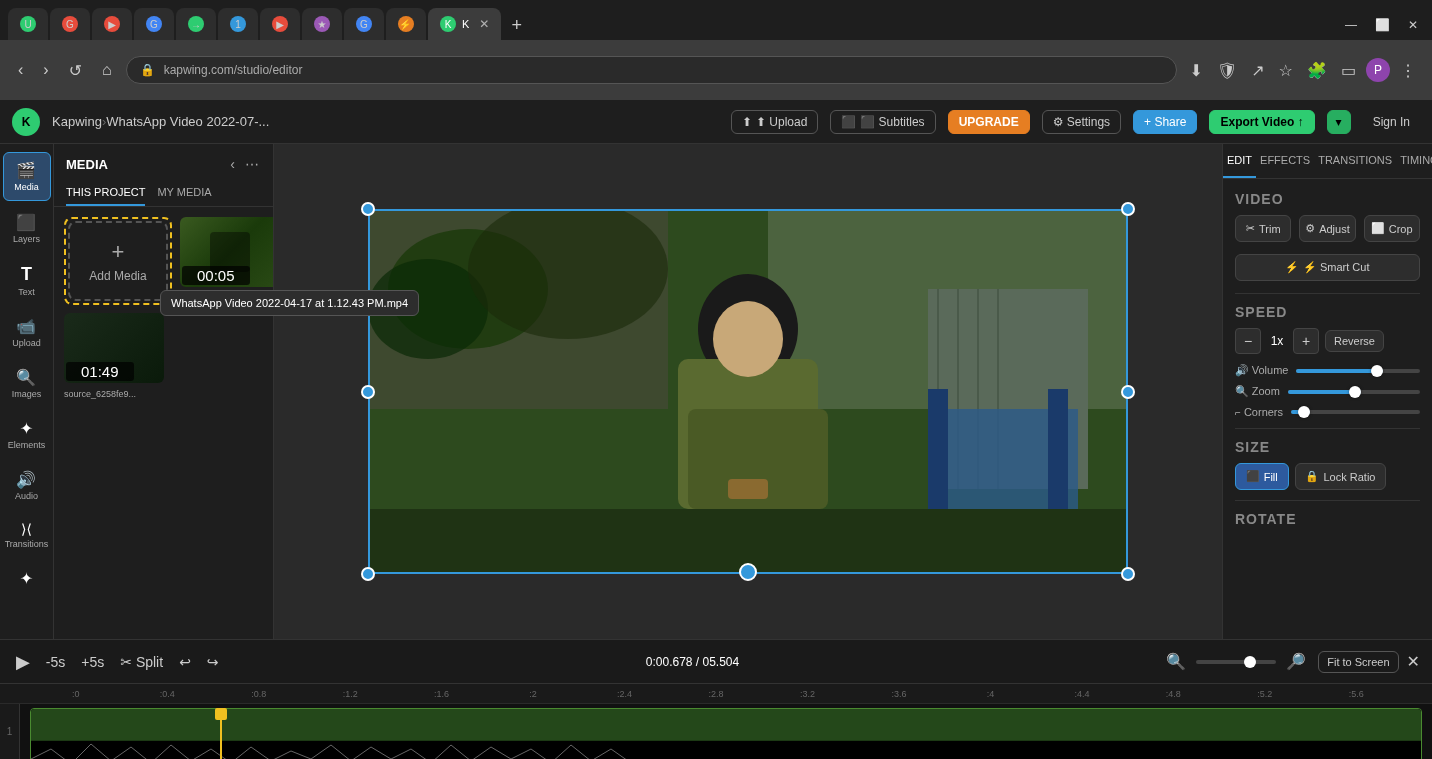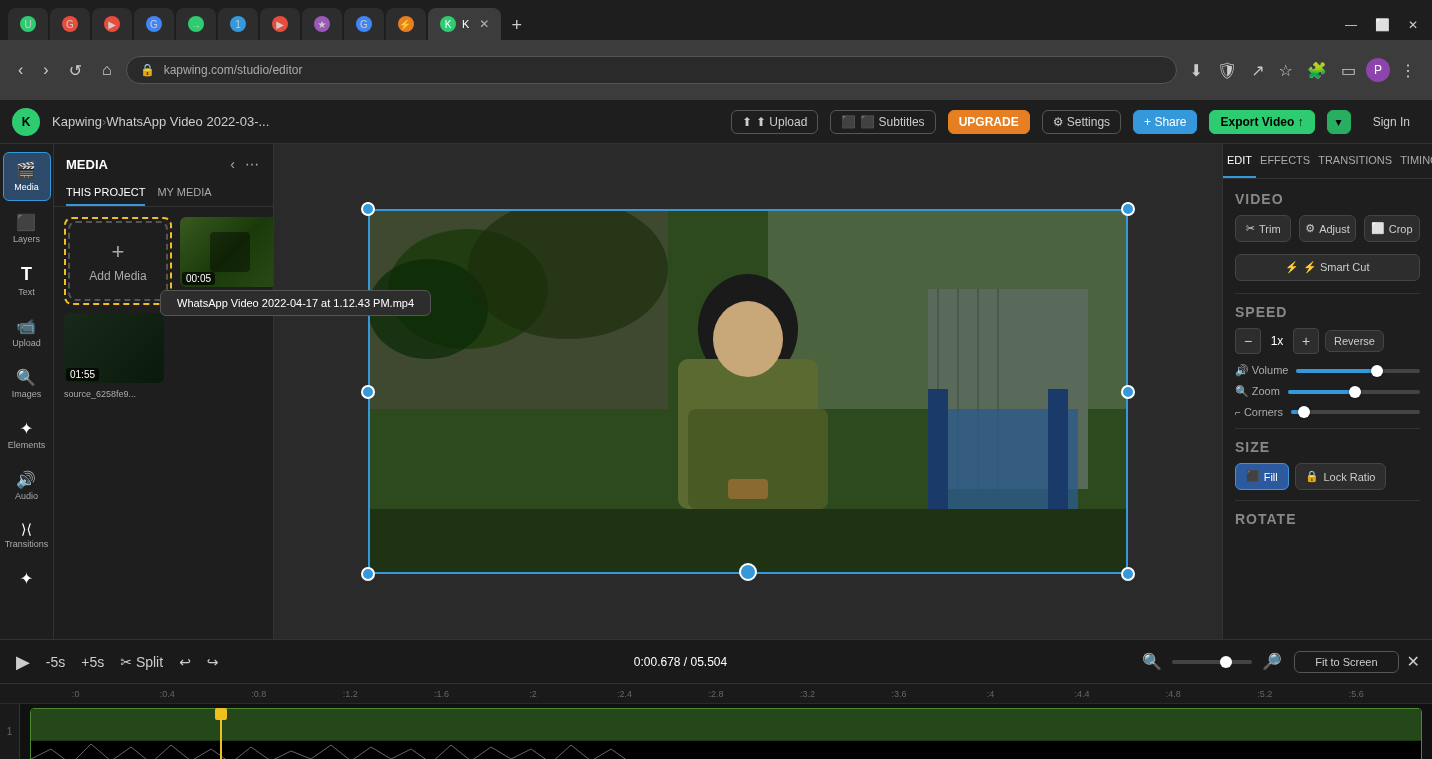--- a/index.html
+++ b/index.html
@@ -49,24 +49,24 @@
     .media-panel-header { padding: 10px 12px 6px; display: flex; align-items: center; justify-content: space-between; }
     .media-panel-title { font-size: 13px; font-weight: 600; color: #fff; }
     .media-panel-actions { display: flex; gap: 6px; }
     .panel-icon-btn { background: none; border: none; color: #aaa; cursor: pointer; font-size: 14px; padding: 2px; }
     .media-tabs { display: flex; padding: 0 12px; gap: 12px; border-bottom: 1px solid #333; }
     .media-tab { font-size: 11px; padding: 6px 0; cursor: pointer; color: #aaa; border-bottom: 2px solid transparent; }
     .media-tab.active { color: #fff; border-bottom-color: #3498db; }
     .media-content { flex: 1; padding: 10px; overflow-y: auto; }
     .add-media-btn { border: 2px dashed #555; border-radius: 8px; width: 100px; height: 80px; display: flex; flex-direction: column; align-items: center; justify-content: center; cursor: pointer; background: transparent; color: #aaa; font-size: 12px; gap: 4px; }
     .add-media-btn .plus { font-size: 22px; color: #aaa; }
-    .thumb-time { position: absolute; bottom: 2px; left: 2px; background: rgba(0,0,0,0.7); font-size: 10px; padding: 1px 4px; border-radius: 3px; color: #fff; }
+    .thumb-time { position: absolute; bottom: 2px; left: 2px; background: rgba(0,0,0,0.7); font-size: 15px; padding: 1px 15px; border-radius: 3px; color: #fff; }
     .media-thumb-box { width: 100px; height: 70px; background: #2a3a2a; border-radius: 6px; overflow: hidden; position: relative; display: flex; align-items: center; justify-content: center; }
     .media-second-thumb { width: 100px; height: 70px; background: #1a2a1a; border-radius: 6px; overflow: hidden; position: relative; }
-    .media-tooltip { position: absolute; top: 290px; left: 160px; background: #2d2d2d; border: 1px solid #555; padding: 6px 16px; border-radius: 6px; font-size: 11px; color: #fff; white-space: nowrap; z-index: 100; }
+    .media-tooltip { position: absolute; top: 290px; left: 160px; background: #2d2d2d; border: 1px solid #555; padding: 6px 10px; border-radius: 6px; font-size: 11px; color: #fff; white-space: nowrap; z-index: 100; }
 
     
     .canvas-area { flex: 1; background: #2a2a2a; position: relative; display: flex; align-items: center; justify-content: center; overflow: hidden; }
     .canvas-frame { position: relative; width: 760px; height: 365px; }
     .canvas-video { width: 100%; height: 100%; background: #1a2a1a; border-radius: 0; object-fit: cover; overflow: hidden; position: relative; }
     .video-placeholder { width: 100%; height: 100%; background: linear-gradient(135deg, #2d4a1e 0%, #1a3a0a 30%, #3a5a20 60%, #2a4a15 100%); display: flex; align-items: center; justify-content: center; }
     .selection-border { position: absolute; inset: 0; border: 2px solid #3498db; pointer-events: none; }
     .handle { position: absolute; width: 14px; height: 14px; border-radius: 50%; background: #3498db; border: 2px solid #fff; cursor: pointer; z-index: 10; }
     .handle.tl { top: -7px; left: -7px; }
     .handle.tr { top: -7px; right: -7px; }
@@ -102,21 +102,21 @@
 
     
     .timeline-area { height: 120px; background: #111; border-top: 1px solid #333; display: flex; flex-direction: column; }
     .timeline-controls { height: 44px; background: #1a1a1a; display: flex; align-items: center; padding: 0 12px; gap: 8px; border-bottom: 1px solid #333; }
     .tl-btn { background: none; border: none; color: #ccc; font-size: 14px; cursor: pointer; padding: 4px; border-radius: 4px; }
     .tl-btn.play { font-size: 18px; }
     .tl-time { font-size: 12px; color: #fff; margin: 0 auto; }
     .tl-zoom { display: flex; align-items: center; gap: 6px; }
     .zoom-slider { width: 80px; height: 4px; background: #444; border-radius: 2px; position: relative; }
     .zoom-thumb { position: absolute; left: 60%; top: 50%; transform: translateY(-50%); width: 12px; height: 12px; background: #fff; border-radius: 50%; }
-    .fit-btn { background: none; border: 1px solid #555; border-radius: 6px; color: #ccc; font-size: 11px; padding: 4px 20px; cursor: pointer; }
+    .fit-btn { background: none; border: 1px solid #555; border-radius: 6px; color: #ccc; font-size: 11px; padding: 4px 8px; cursor: pointer; }
     .close-btn-tl { background: none; border: none; color: #ccc; font-size: 16px; cursor: pointer; }
     .timeline-ruler { height: 20px; background: #1a1a1a; display: flex; align-items: center; padding: 0 30px; overflow: hidden; border-bottom: 1px solid #2a2a2a; }
     .ruler-marks { display: flex; gap: 0; flex: 1; font-size: 9px; color: #666; }
     .ruler-mark { flex: 1; text-align: center; }
     .timeline-track-area { flex: 1; background: #111; display: flex; position: relative; overflow: hidden; }
     .track-label { width: 20px; background: #1a1a1a; display: flex; align-items: center; justify-content: center; font-size: 10px; color: #666; border-right: 1px solid #333; }
     .track-content { flex: 1; position: relative; height: 55px; margin-top: 4px; }
     .track-clip { position: absolute; left: 10px; right: 10px; top: 0; bottom: 0; background: linear-gradient(135deg, #2d5a20 0%, #1a3a10 100%); border: 1px solid #4a8a30; border-radius: 4px; overflow: hidden; }
     .timeline-playhead { position: absolute; top: 0; bottom: 0; left: 200px; width: 2px; background: #f0c020; z-index: 10; }
     .playhead-top { position: absolute; top: 0; left: -5px; width: 12px; height: 12px; background: #f0c020; border-radius: 2px; }
@@ -190,21 +190,21 @@
   </div>
 </div>
 
 <div class="app">
 
   <div class="app-header">
     <div class="app-logo">K</div>
     <div class="breadcrumb">
       <span>Kapwing</span>
       <span class="breadcrumb-sep">›</span>
-      <span>WhatsApp Video 2022-03-...</span>
+      <span>WhatsApp Video 2022-07-...</span>
     </div>
     <div class="header-spacer"></div>
     <button class="header-btn">⬆ <span>⬆ Upload</span></button>
     <button class="header-btn">⬛ <span>⬛ Subtitles</span></button>
     <button class="header-btn upgrade">UPGRADE</button>
     <button class="header-btn">⚙ Settings</button>
     <button class="header-btn share">+ Share</button>
     <button class="header-btn export">Export Video ↑</button>
     <button class="header-btn export-dropdown">▾</button>
     <button class="header-btn" style="border:none;background:none;">Sign In</button>
@@ -278,21 +278,21 @@
                 <div style="width:40px;height:40px;background:rgba(0,0,0,0.4);border-radius:4px;"></div>
               </div>
               <span class="thumb-time">00:05</span>
             </div>
           </div>
         </div>
 
         <div style="margin-top:8px;">
           <div style="position:relative;display:inline-block;">
             <div class="media-second-thumb" style="background:linear-gradient(135deg,#1a2a1a,#0a1a0a);"></div>
-            <span class="thumb-time" style="bottom:2px;left:2px;">01:55</span>
+            <span class="thumb-time" style="bottom:2px;left:2px;">01:49</span>
           </div>
           <div style="font-size:9px;color:#aaa;margin-top:2px;white-space:nowrap;overflow:hidden;text-overflow:ellipsis;max-width:100px;">source_6258fe9...</div>
         </div>
       </div>
 
       <div class="media-tooltip">WhatsApp Video 2022-04-17 at 1.12.43 PM.mp4</div>
     </div>
 
     <div class="canvas-area">
       <div class="canvas-frame">

